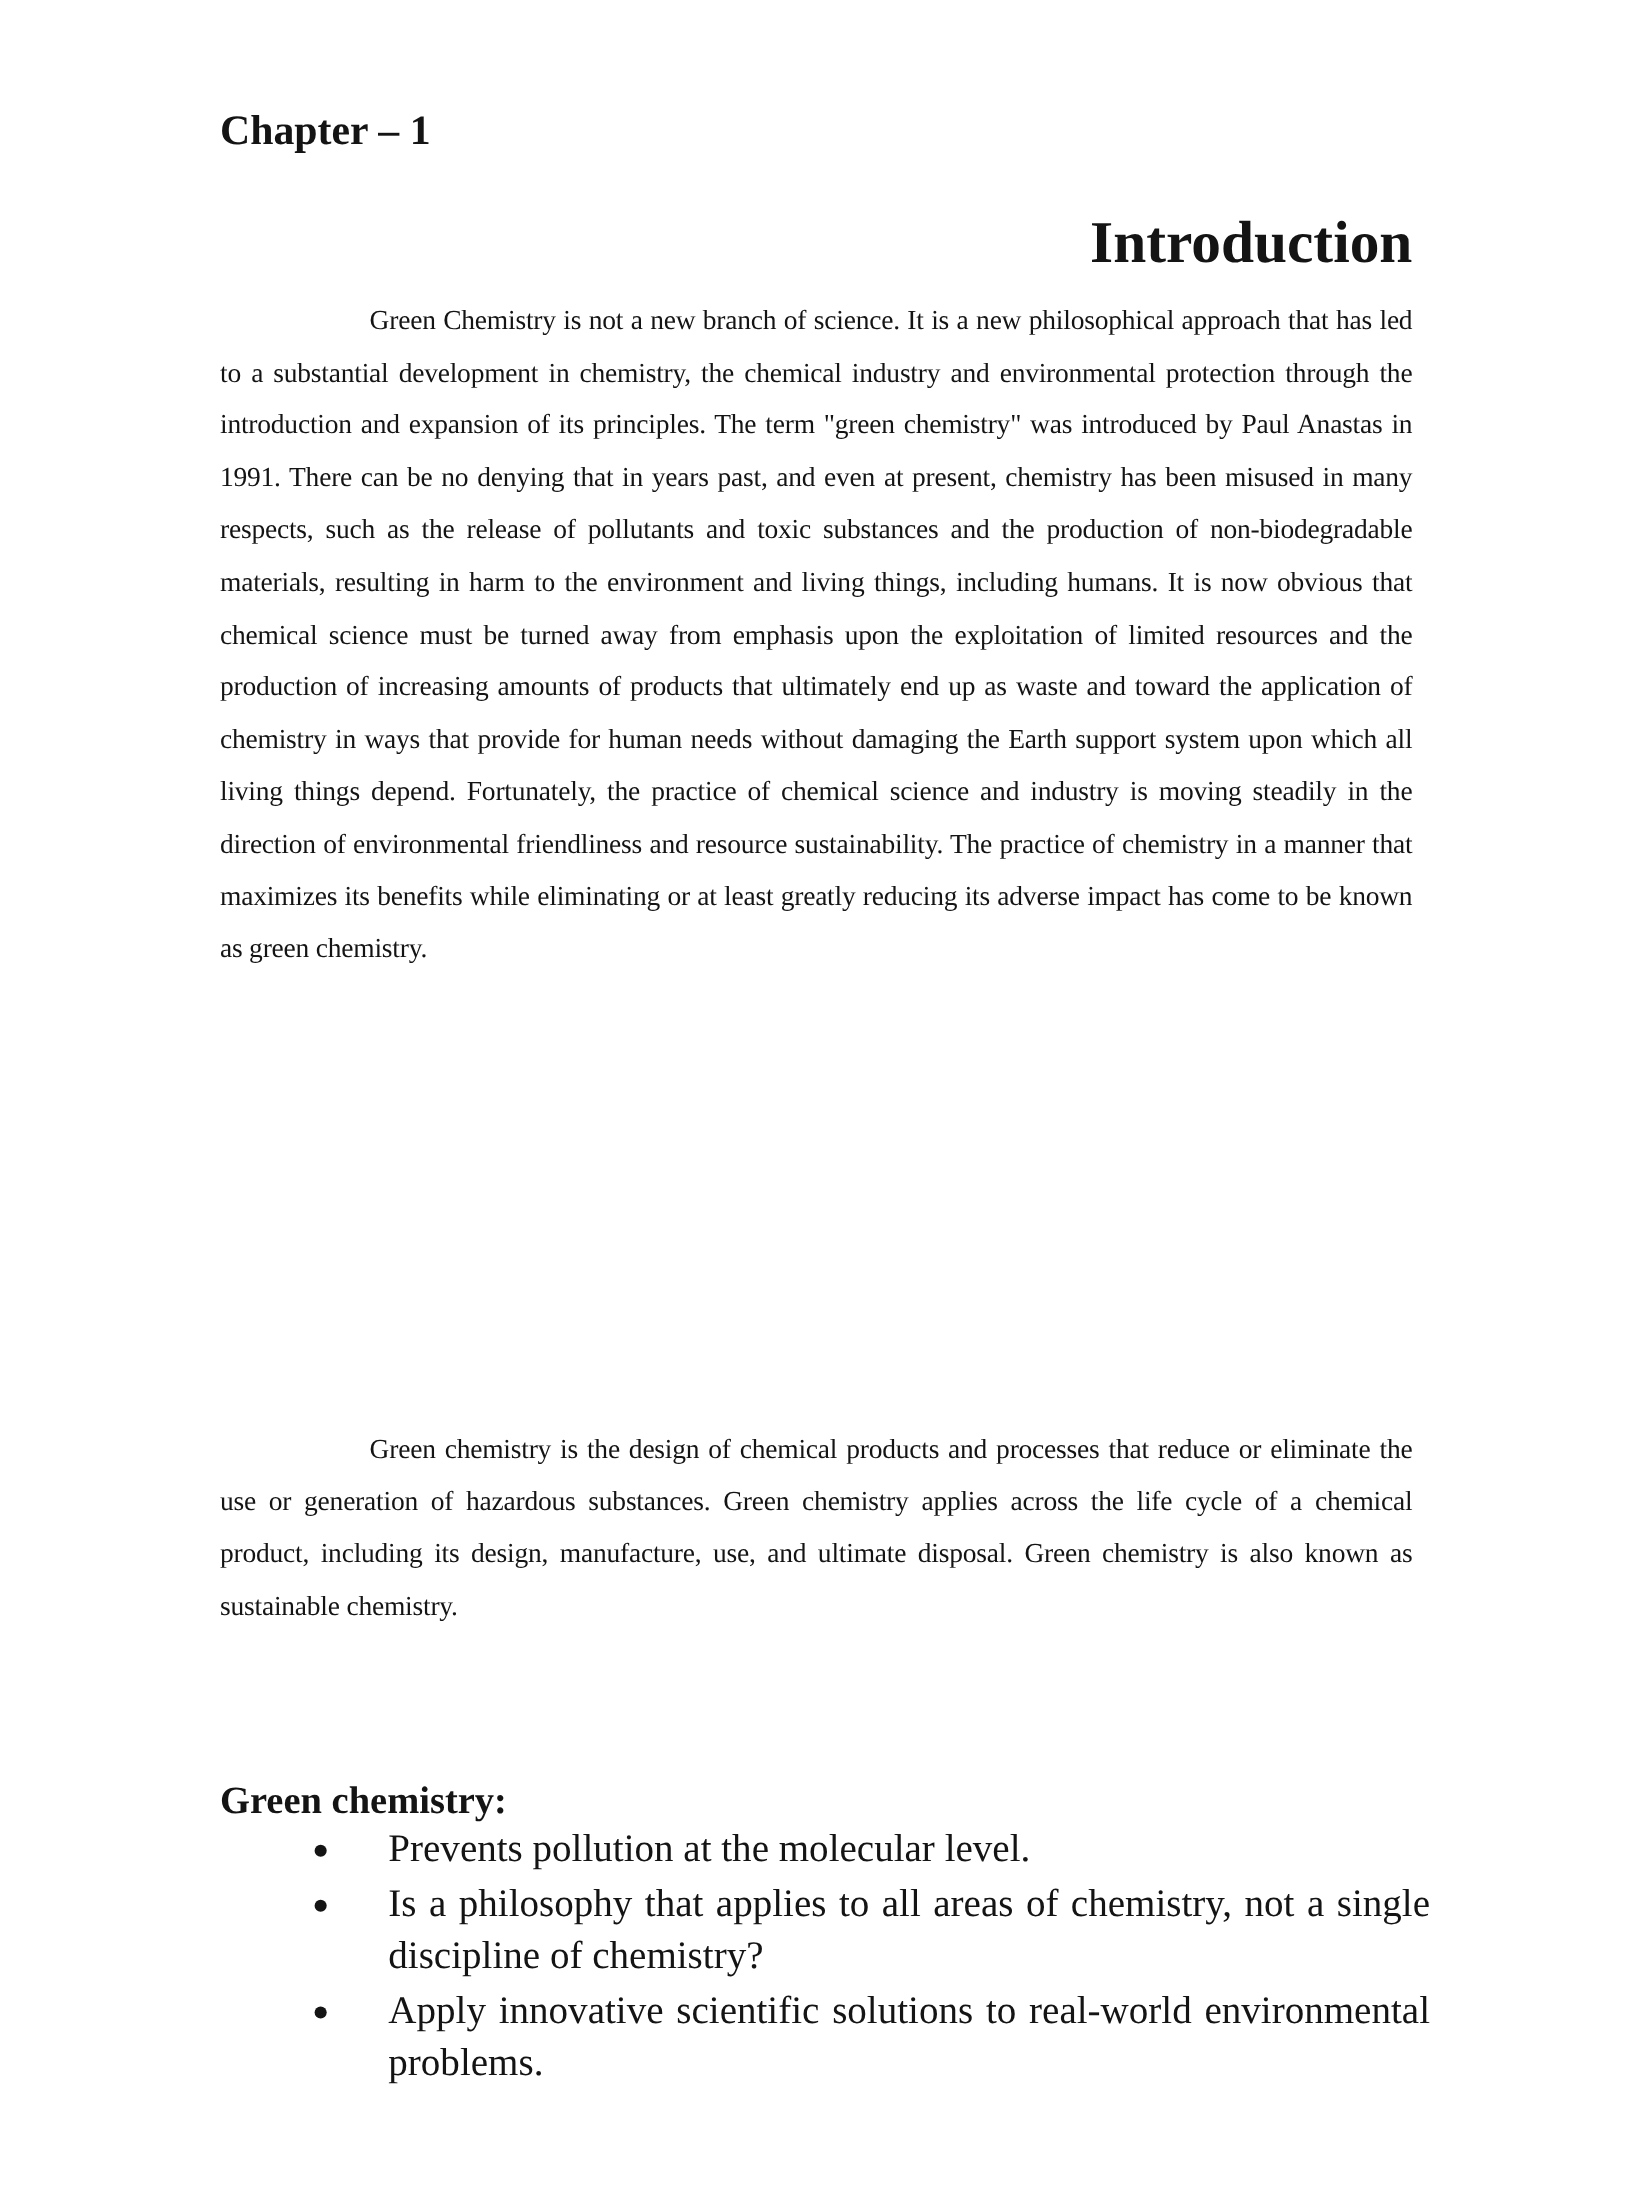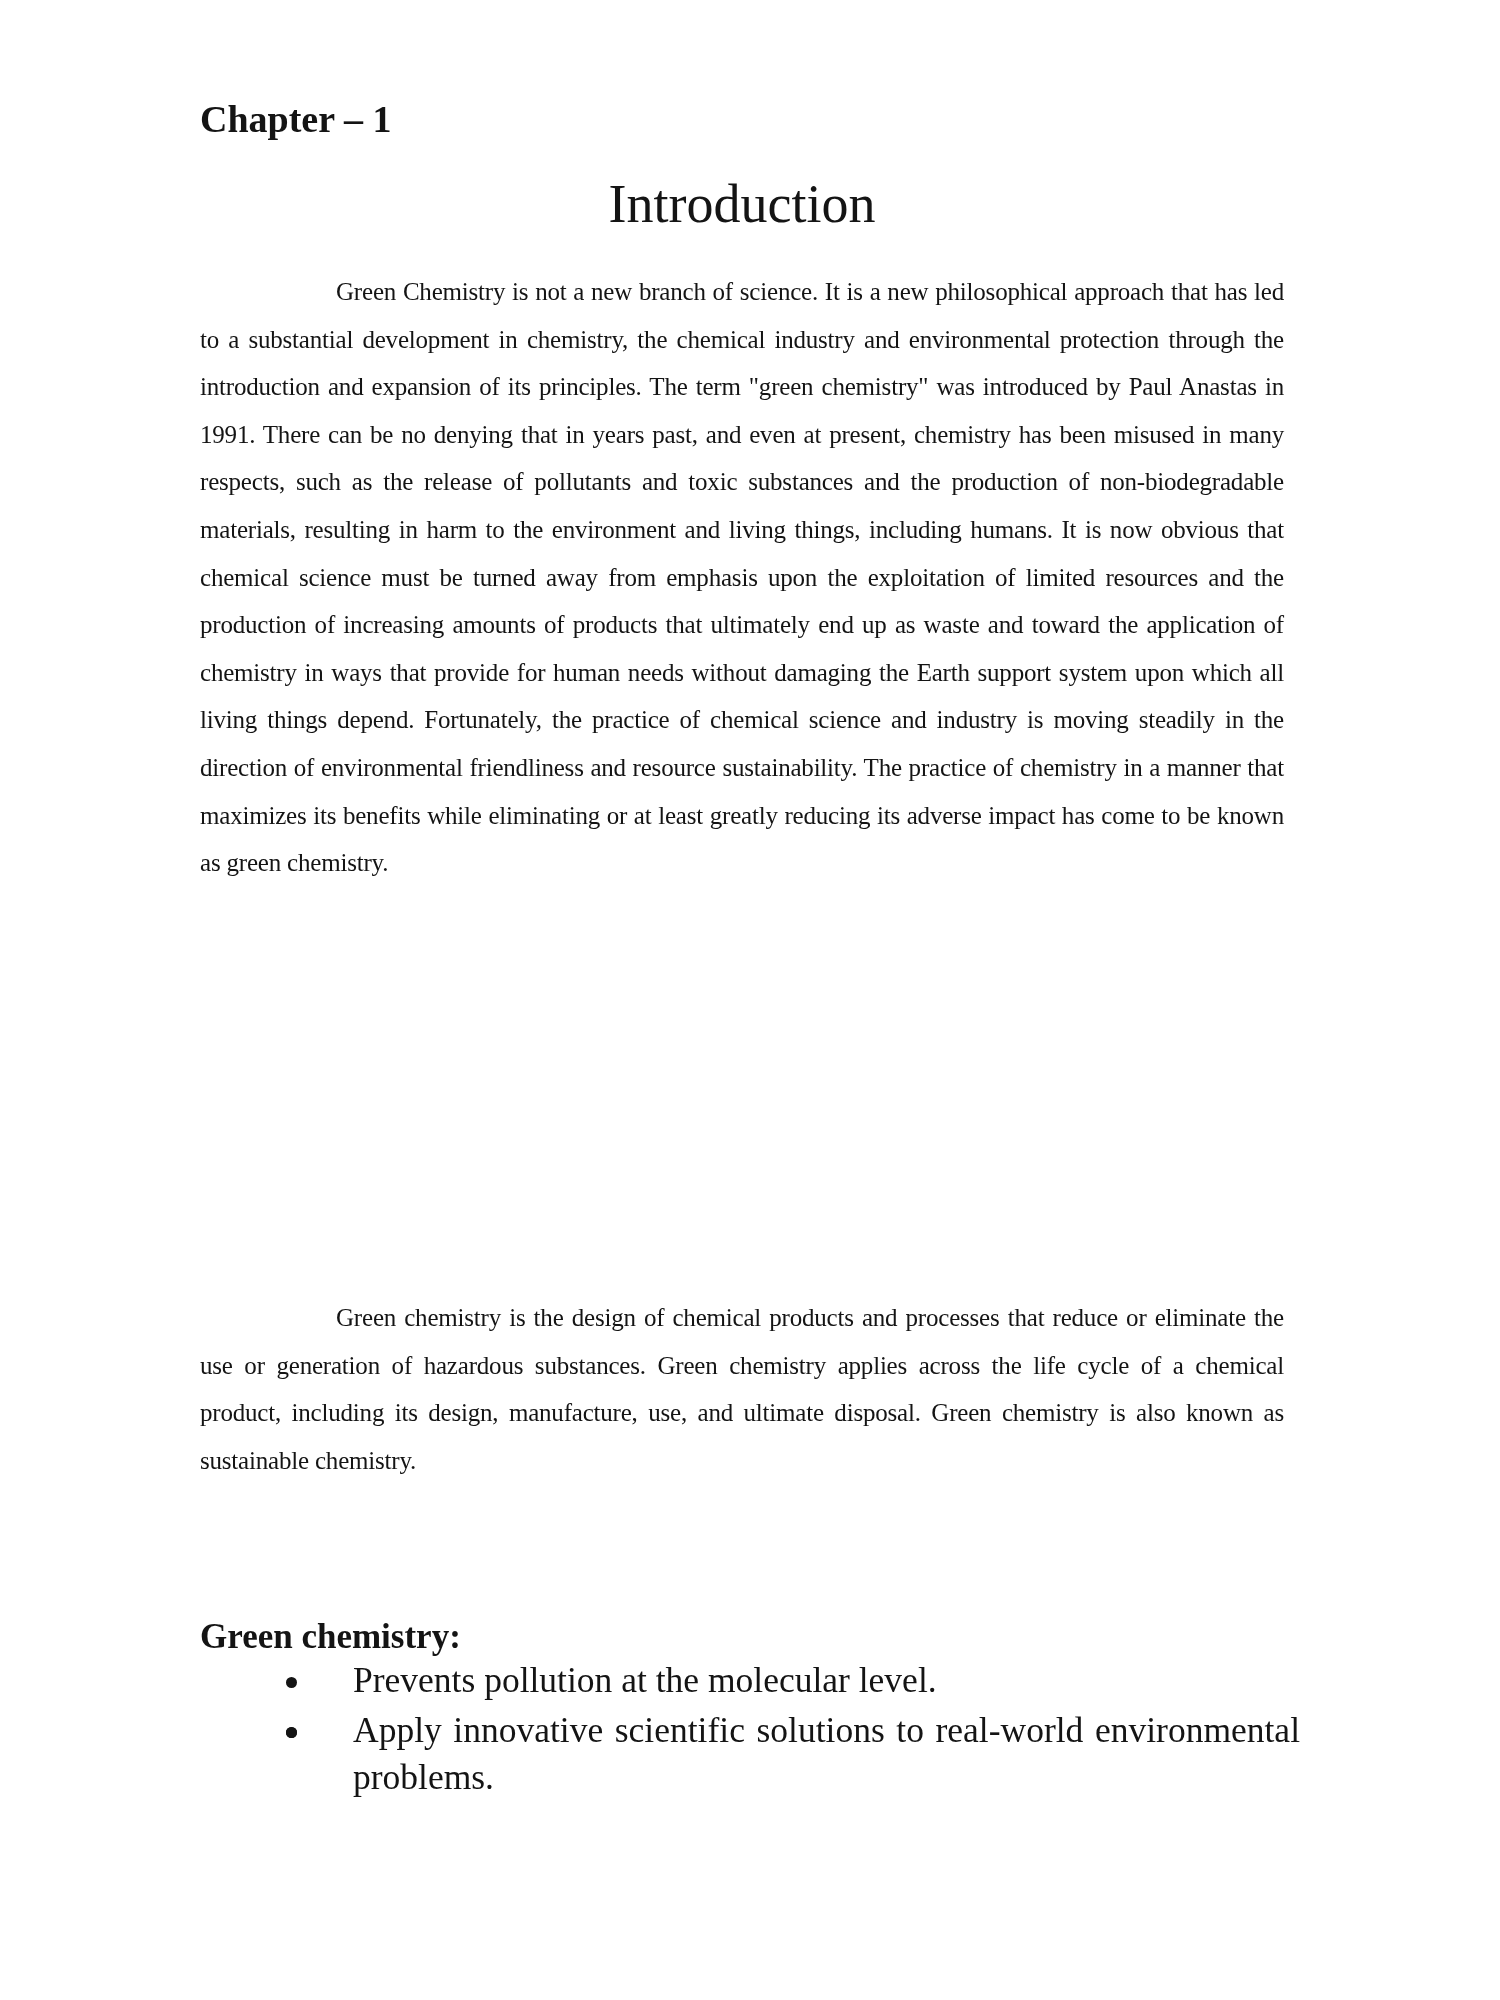--- a/index.html
+++ b/index.html
@@ -7,22 +7,22 @@
     width: 1500px; height: 2000px; background: #ffffff; color: #141414;
     font-family: "Liberation Serif", "DejaVu Serif", serif;
     position: relative; overflow: hidden;
   }
   .page { position: absolute; left: 200px; top: 0; width: 1084px; }
   .chapter {
     position: absolute; left: 0; width: 1084px; top: 96px; text-align: left;
     font-weight: bold; font-size: 38px; line-height: 46px;
   }
   .title {
-    position: absolute; left: 0; width: 1084px; top: 172px; text-align: center;
-    font-weight: normal; font-size: 54px; line-height: 64px;
+    position: absolute; left: 0; width: 1084px; top: 188px; text-align: right;
+    font-weight: bold; font-size: 54px; line-height: 64px;
   }
   .para {
     position: absolute; left: 0; width: 1084px; margin: 0;
     font-size: 25px; line-height: 47.6px; text-align: justify;
     text-indent: 136px; letter-spacing: -0.2px;
   }
   #p1 { top: 268px; }
   #p2 { top: 1294px; }
   .subhead {
     position: absolute; left: 0; top: 1613px; font-weight: bold;
@@ -47,19 +47,20 @@
   <p class="para" id="p1">Green Chemistry is not a new branch of science. It is a new philosophical approach that has led to a substantial development in chemistry, the chemical industry and environmental protection through the introduction and expansion of its principles. The term "green chemistry" was introduced by Paul Anastas in 1991. There can be no denying that in years past, and even at present, chemistry has been misused in many respects, such as the release of pollutants and toxic substances and the production of non-biodegradable materials, resulting in harm to the environment and living things, including humans. It is now obvious that chemical science must be turned away from emphasis upon the exploitation of limited resources and the production of increasing amounts of products that ultimately end up as waste and toward the application of chemistry in ways that provide for human needs without damaging the Earth support system upon which all living things depend. Fortunately, the practice of chemical science and industry is moving steadily in the direction of environmental friendliness and resource sustainability. The practice of chemistry in a manner that maximizes its benefits while eliminating or at least greatly reducing its adverse impact has come to be known as green chemistry.</p>
   <p class="para" id="p2">Green chemistry is the design of chemical products and processes that reduce or eliminate the use or generation of hazardous substances. Green chemistry applies across the life cycle of a chemical product, including its design, manufacture, use, and ultimate disposal. Green chemistry is also known as sustainable chemistry.</p>
   <div class="subhead">Green chemistry:</div>
   <ul class="bullets">
     <li>
       <span class="bullet-dot"></span>
       <span>Prevents pollution at the molecular level.</span>
     </li>
     <li>
       <span class="bullet-dot"></span>
+      <span>Is a philosophy that applies to all areas of chemistry, not a single discipline of chemistry?</span>
     </li>
     <li>
       <span class="bullet-dot"></span>
       <span>Apply innovative scientific solutions to real-world environmental problems.</span>
     </li>
   </ul>
 </div>
 
 </body></html>

